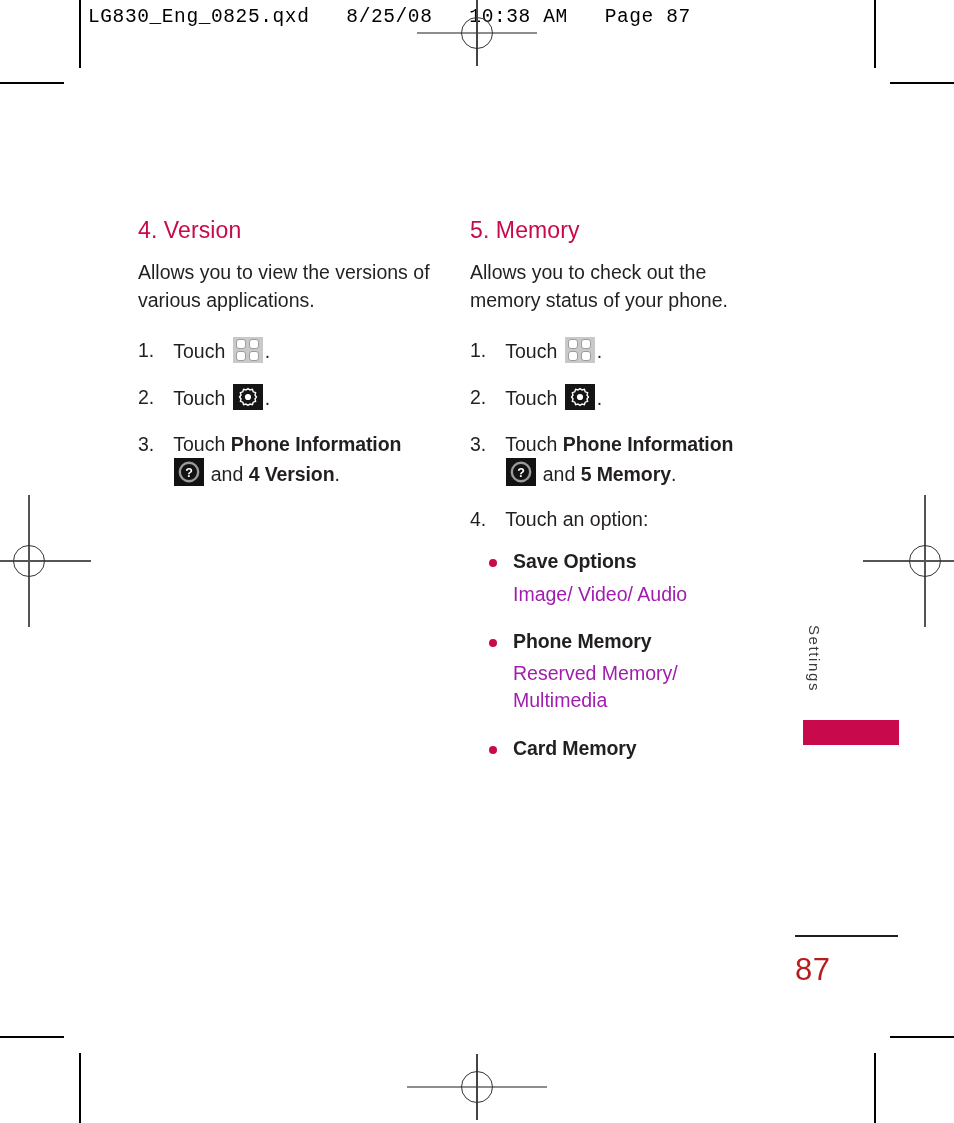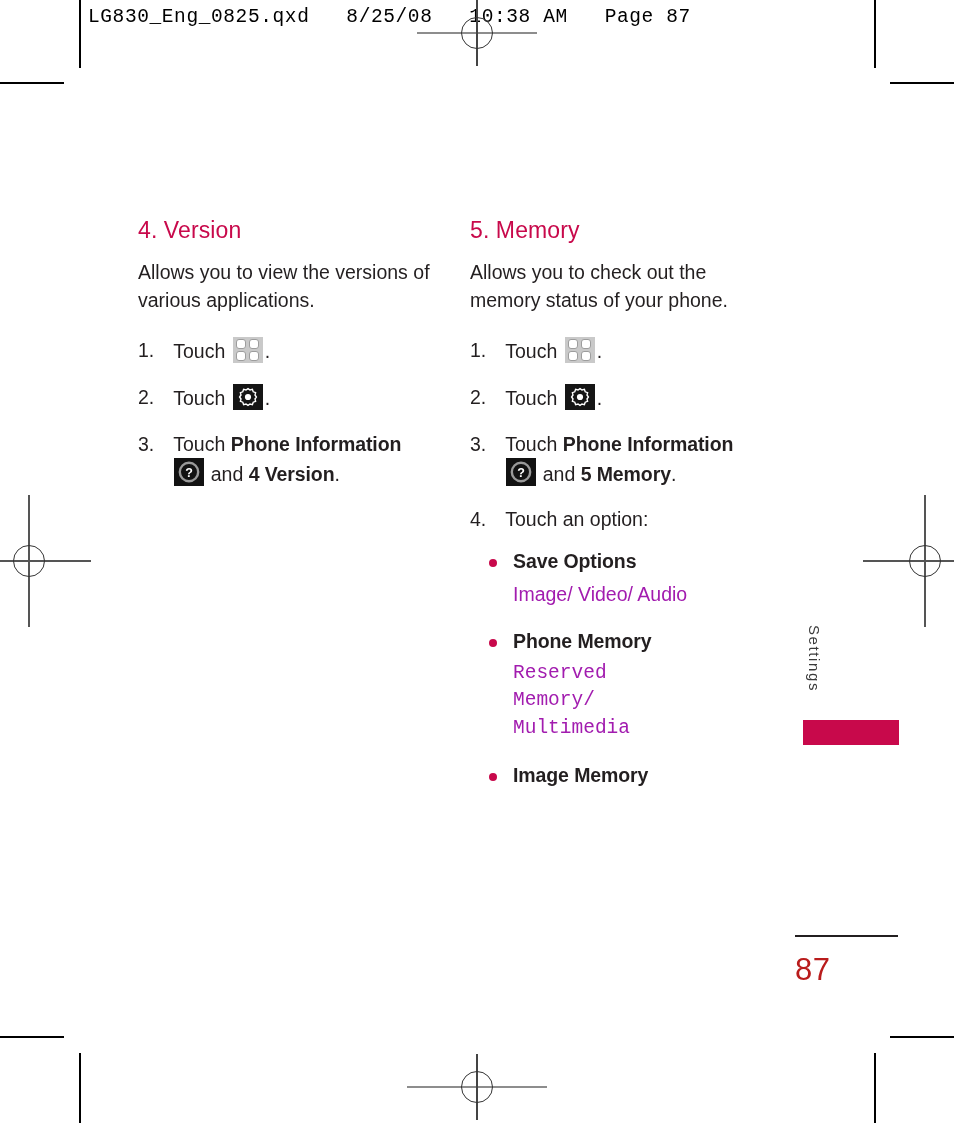--- a/index.html
+++ b/index.html
@@ -363,25 +363,25 @@
 
     <ul class="opts">
       <li>
         <span class="dot"></span>
         <div class="opt-title">Save Options</div>
         <div class="opt-sub">Image/ Video/ Audio</div>
       </li>
       <li>
         <span class="dot"></span>
         <div class="opt-title">Phone Memory</div>
-        <div class="opt-sub" style="max-width:180px;font-family:Liberation Mono, monospace;">Reserved Memory/ Multimedia</div>
+        <div class="opt-sub" style="max-width:180px;">Reserved Memory/ Multimedia</div>
       </li>
       <li>
         <span class="dot"></span>
-        <div class="opt-title">Image Memory</div>
+        <div class="opt-title">Card Memory</div>
         <div class="opt-sub empty"></div>
       </li>
     </ul>
 
   </div>
 
   <div class="side-label">Settings</div>
   <div class="side-tab"></div>
 
   <div class="folio-rule"></div>

